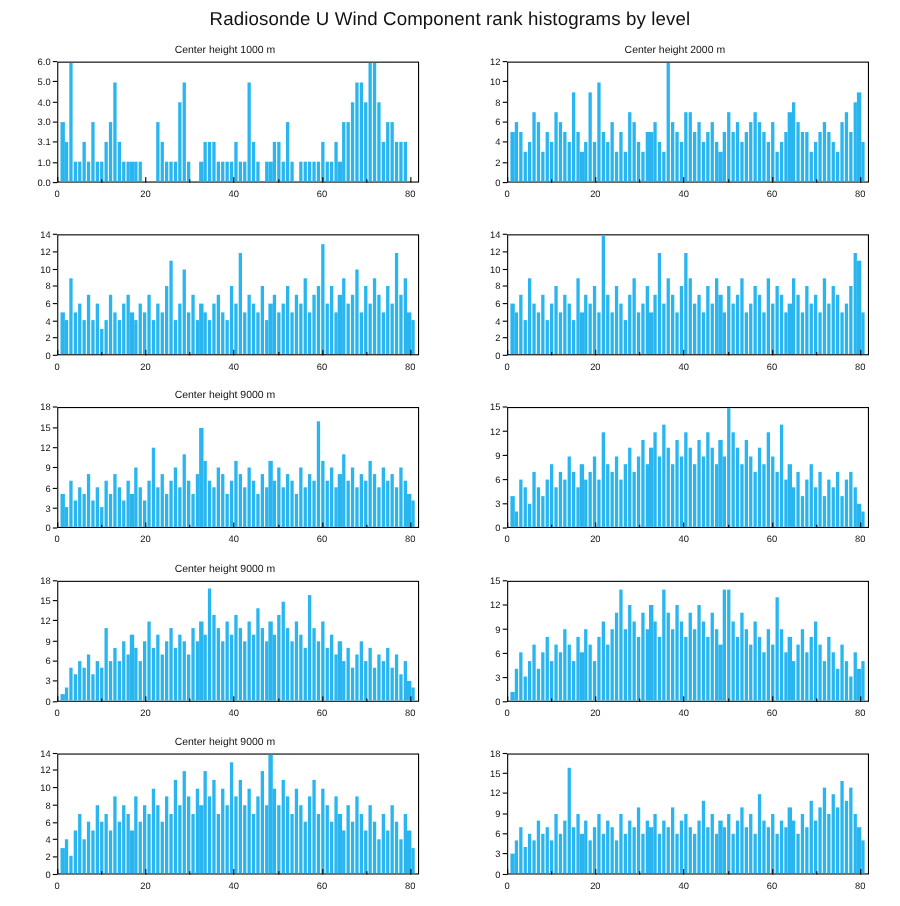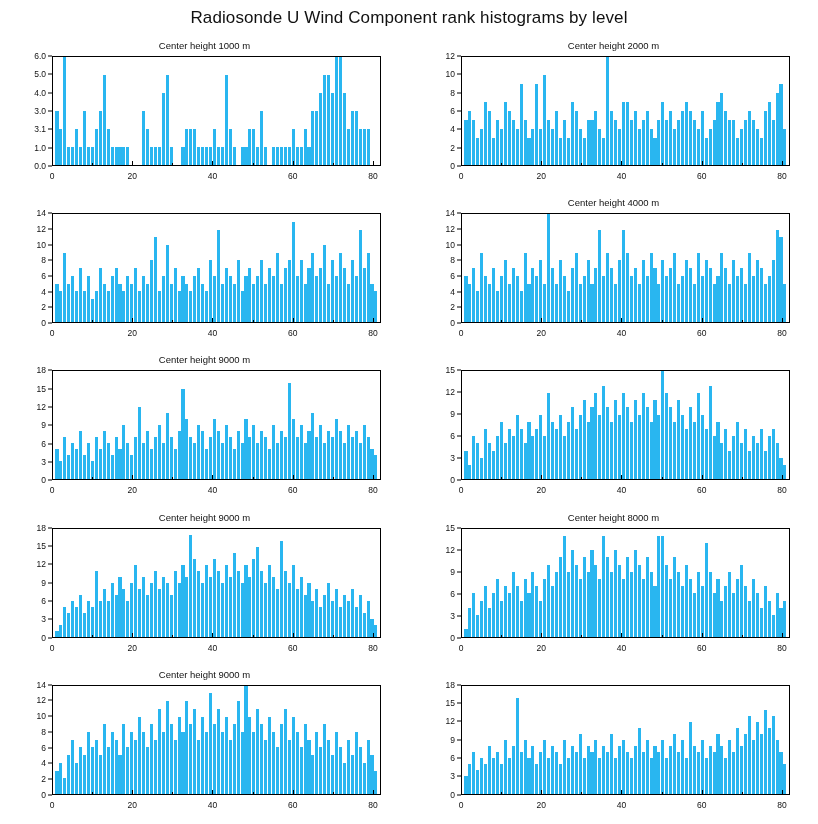--- a/index.html
+++ b/index.html
@@ -476,21 +476,20 @@
           <div class="xtickmark" style="left: 73.1707%;"></div>
           <div class="xtick" style="left: 97.561%;">80</div>
           <div class="xtickmark" style="left: 97.561%;"></div>
           <div class="xminor" style="left: 12.1951%;"></div>
           <div class="xminor" style="left: 36.5854%;"></div>
           <div class="xminor" style="left: 60.9756%;"></div>
           <div class="xminor" style="left: 85.3659%;"></div>
         </div>
       </div>
       <div class="panel">
-        <div class="panel-title">Center height 4000 m</div>
         <div class="yaxis">
           <div class="ytick" style="top: 110px;">0</div>
           <div class="ytickmark" style="top: 110px;"></div>
           <div class="ytick" style="top: 94.2857px;">2</div>
           <div class="ytickmark" style="top: 94.2857px;"></div>
           <div class="ytick" style="top: 78.5714px;">4</div>
           <div class="ytickmark" style="top: 78.5714px;"></div>
           <div class="ytick" style="top: 62.8571px;">6</div>
           <div class="ytickmark" style="top: 62.8571px;"></div>
           <div class="ytick" style="top: 47.1429px;">8</div>
@@ -967,21 +966,20 @@
           <div class="xtickmark" style="left: 73.1707%;"></div>
           <div class="xtick" style="left: 97.561%;">80</div>
           <div class="xtickmark" style="left: 97.561%;"></div>
           <div class="xminor" style="left: 12.1951%;"></div>
           <div class="xminor" style="left: 36.5854%;"></div>
           <div class="xminor" style="left: 60.9756%;"></div>
           <div class="xminor" style="left: 85.3659%;"></div>
         </div>
       </div>
       <div class="panel">
-        <div class="panel-title">Center height 8000 m</div>
         <div class="yaxis">
           <div class="ytick" style="top: 110px;">0</div>
           <div class="ytickmark" style="top: 110px;"></div>
           <div class="ytick" style="top: 88px;">3</div>
           <div class="ytickmark" style="top: 88px;"></div>
           <div class="ytick" style="top: 66px;">6</div>
           <div class="ytickmark" style="top: 66px;"></div>
           <div class="ytick" style="top: 44px;">9</div>
           <div class="ytickmark" style="top: 44px;"></div>
           <div class="ytick" style="top: 22px;">12</div>

